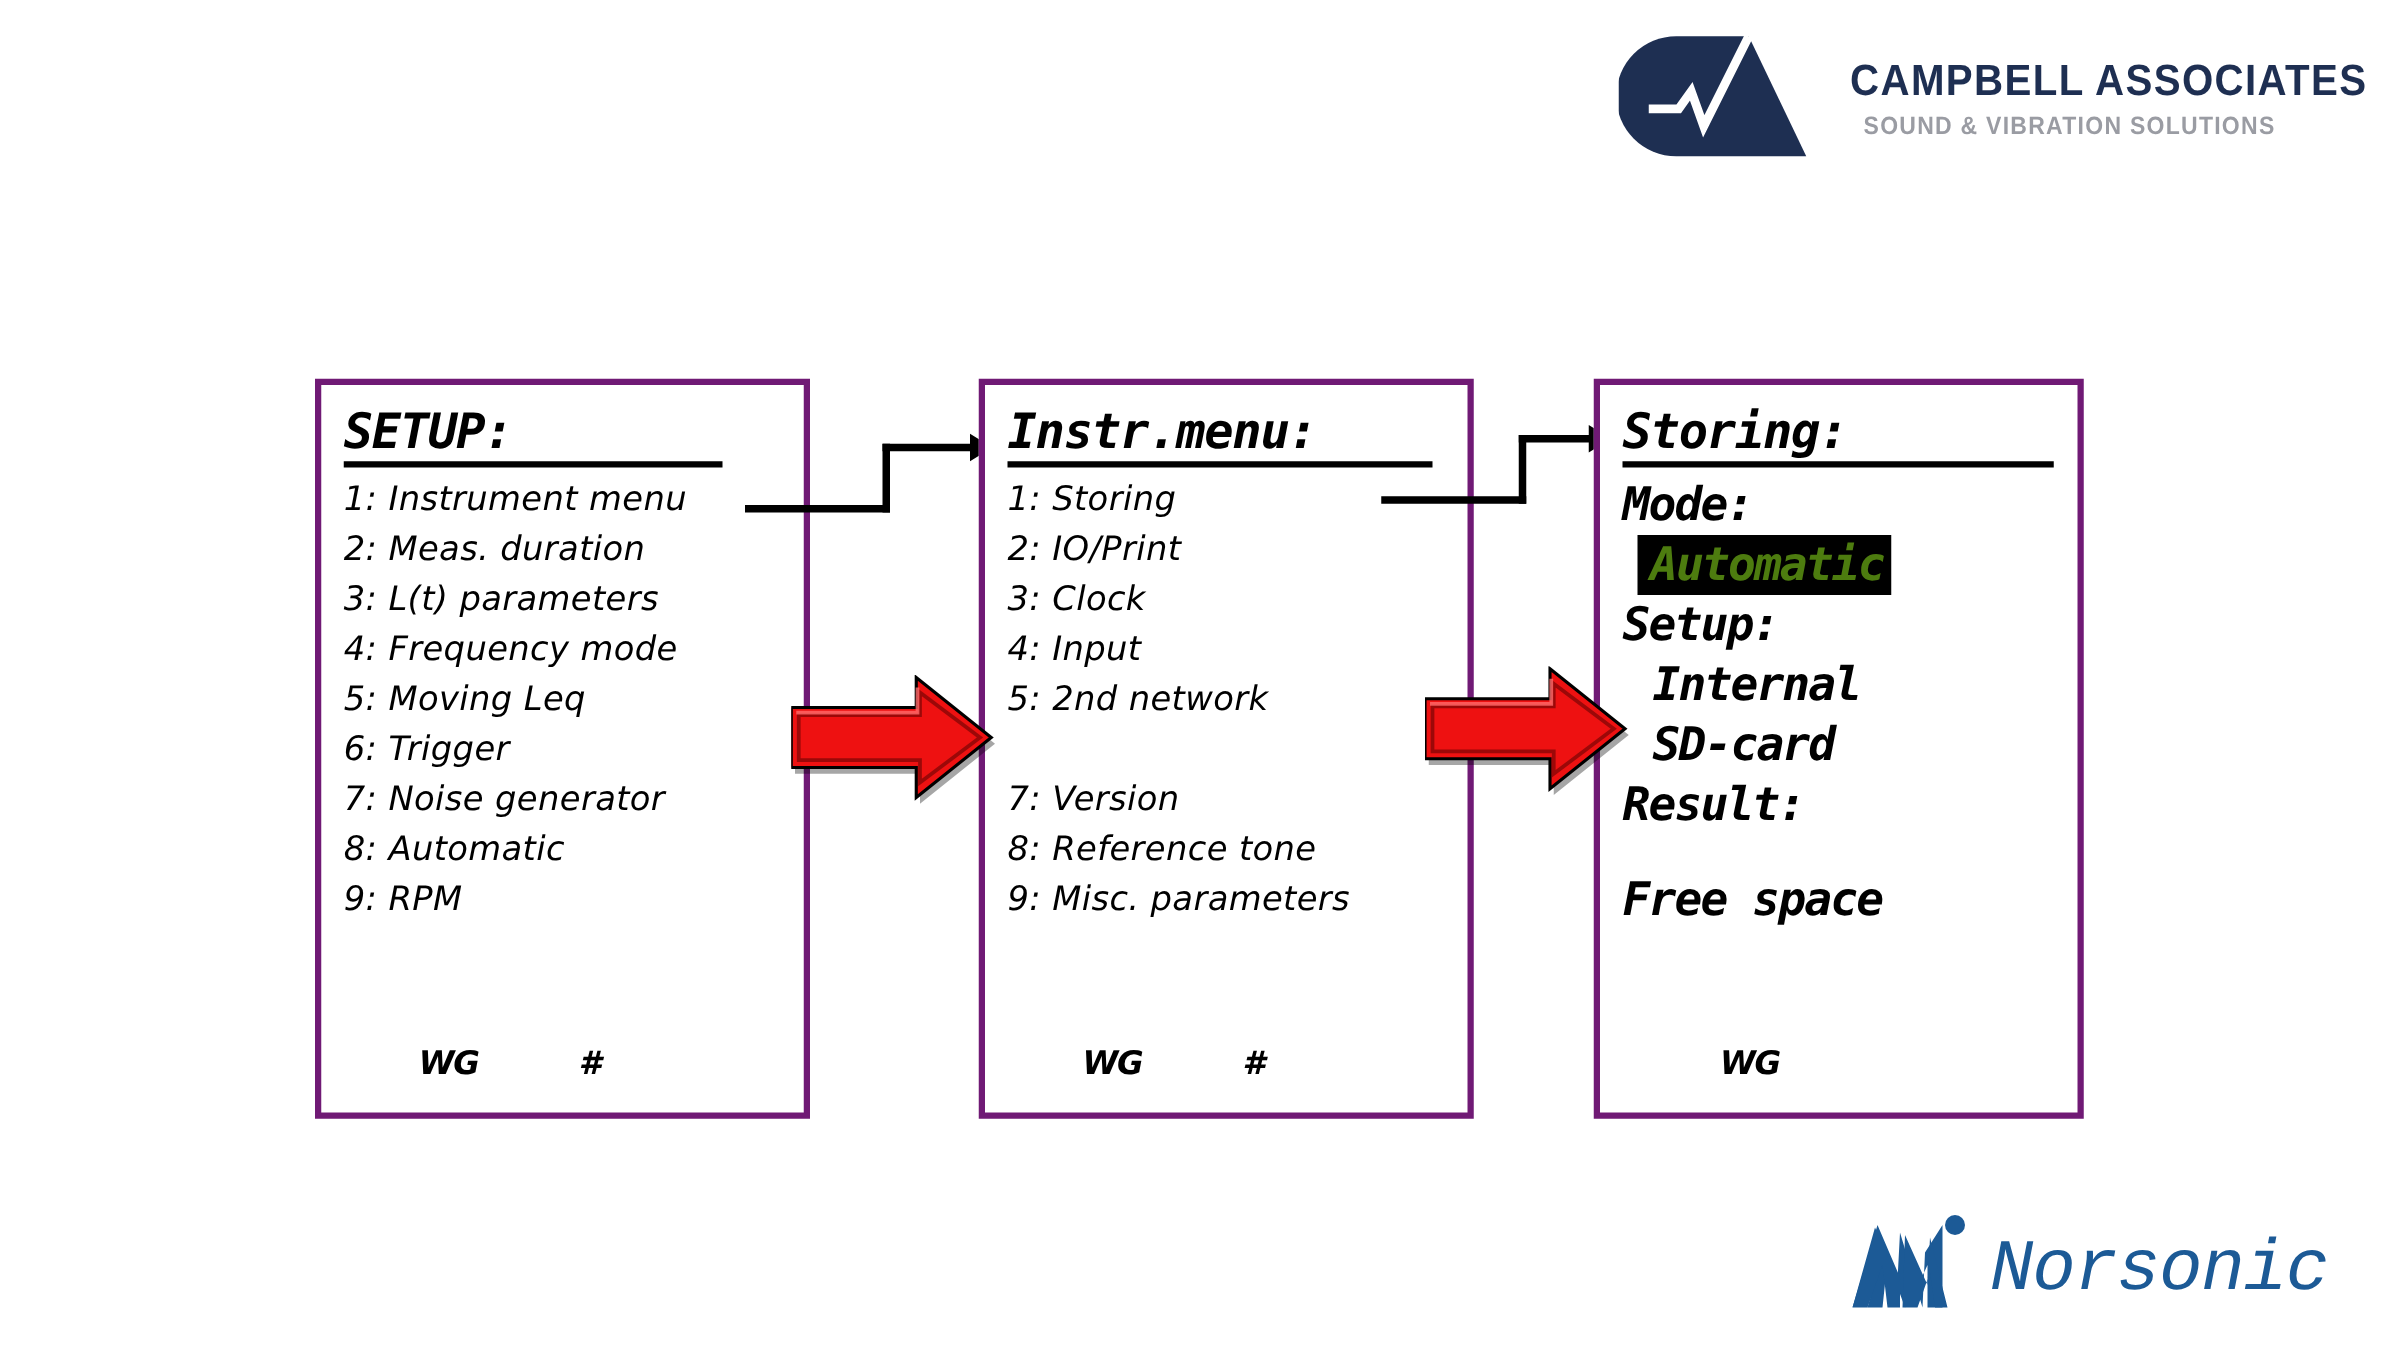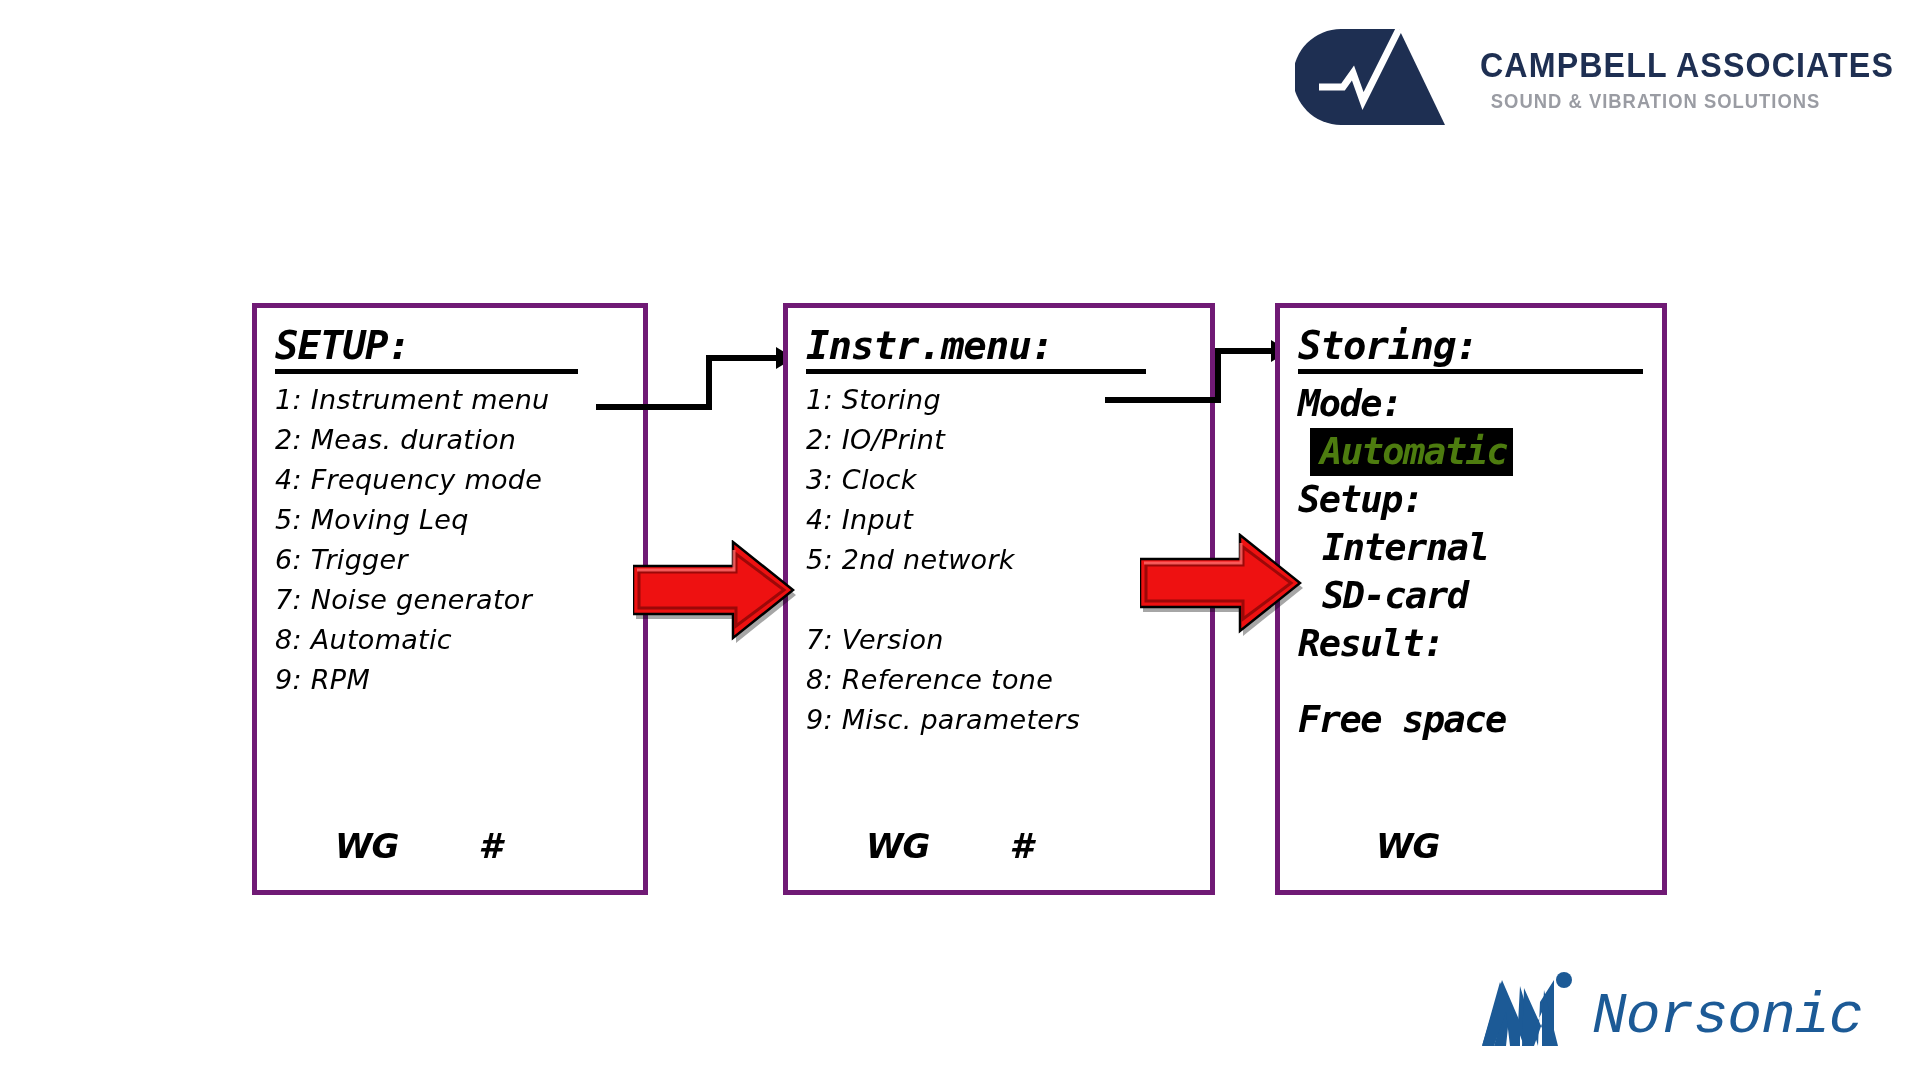--- a/index.html
+++ b/index.html
@@ -64,21 +64,21 @@
   
   .lcd {
     position: absolute;
     background: #ffffff;
     border: 5px solid #701a75;
     box-sizing: border-box;
     overflow: hidden;
     font-style: italic;
   }
   #panel-setup   { left: 252px;  top: 303px; width: 396px; height: 592px; }
-  #panel-instr   { left: 783px;  top: 303px; width: 432px; height: 592px; }
+  #panel-instr   { left: 783px;  top: 303px; width: 396px; height: 592px; }
   #panel-storing { left: 1275px; top: 303px; width: 392px; height: 592px; }
 
   .lcd-inner {
     position: relative;
     width: 100%;
     height: 100%;
     padding: 18px 0 0 18px;
     box-sizing: border-box;
   }
 
@@ -137,21 +137,21 @@
   }
   .big-row.spacer { height: 28px; }
 
   .lcd-footer {
     position: absolute;
     bottom: 24px;
     left: 0;
     width: 100%;
     display: flex;
     font-family: "DejaVu Sans", sans-serif;
-    font-size: 34px;
+    font-size: 26px;
     font-weight: 700;
     color: #000;
   }
   .footer-wg  { margin-left: 78px; letter-spacing: -1px; }
   .footer-hash{ margin-left: 80px; }
   #panel-storing .footer-wg { margin-left: 96px; }
 
   
   .connector { position: absolute; }
   .conn-seg  { position: absolute; background: #000; }
@@ -206,20 +206,21 @@
   </div>
 </div>
 
 <div class="lcd" id="panel-setup">
   <div class="lcd-inner">
     <div class="lcd-title">SETUP:</div>
     <div class="lcd-rule"></div>
     <ul class="menu-list">
       <li class="menu-item">1: Instrument menu</li>
       <li class="menu-item">2: Meas. duration</li>
+      <li class="menu-item">3: L(t) parameters</li>
       <li class="menu-item">4: Frequency mode</li>
       <li class="menu-item">5: Moving Leq</li>
       <li class="menu-item">6: Trigger</li>
       <li class="menu-item">7: Noise generator</li>
       <li class="menu-item">8: Automatic</li>
       <li class="menu-item">9: RPM</li>
     </ul>
     <div class="lcd-footer">
       <span class="footer-wg">WG</span>
       <span class="footer-hash">#</span>

